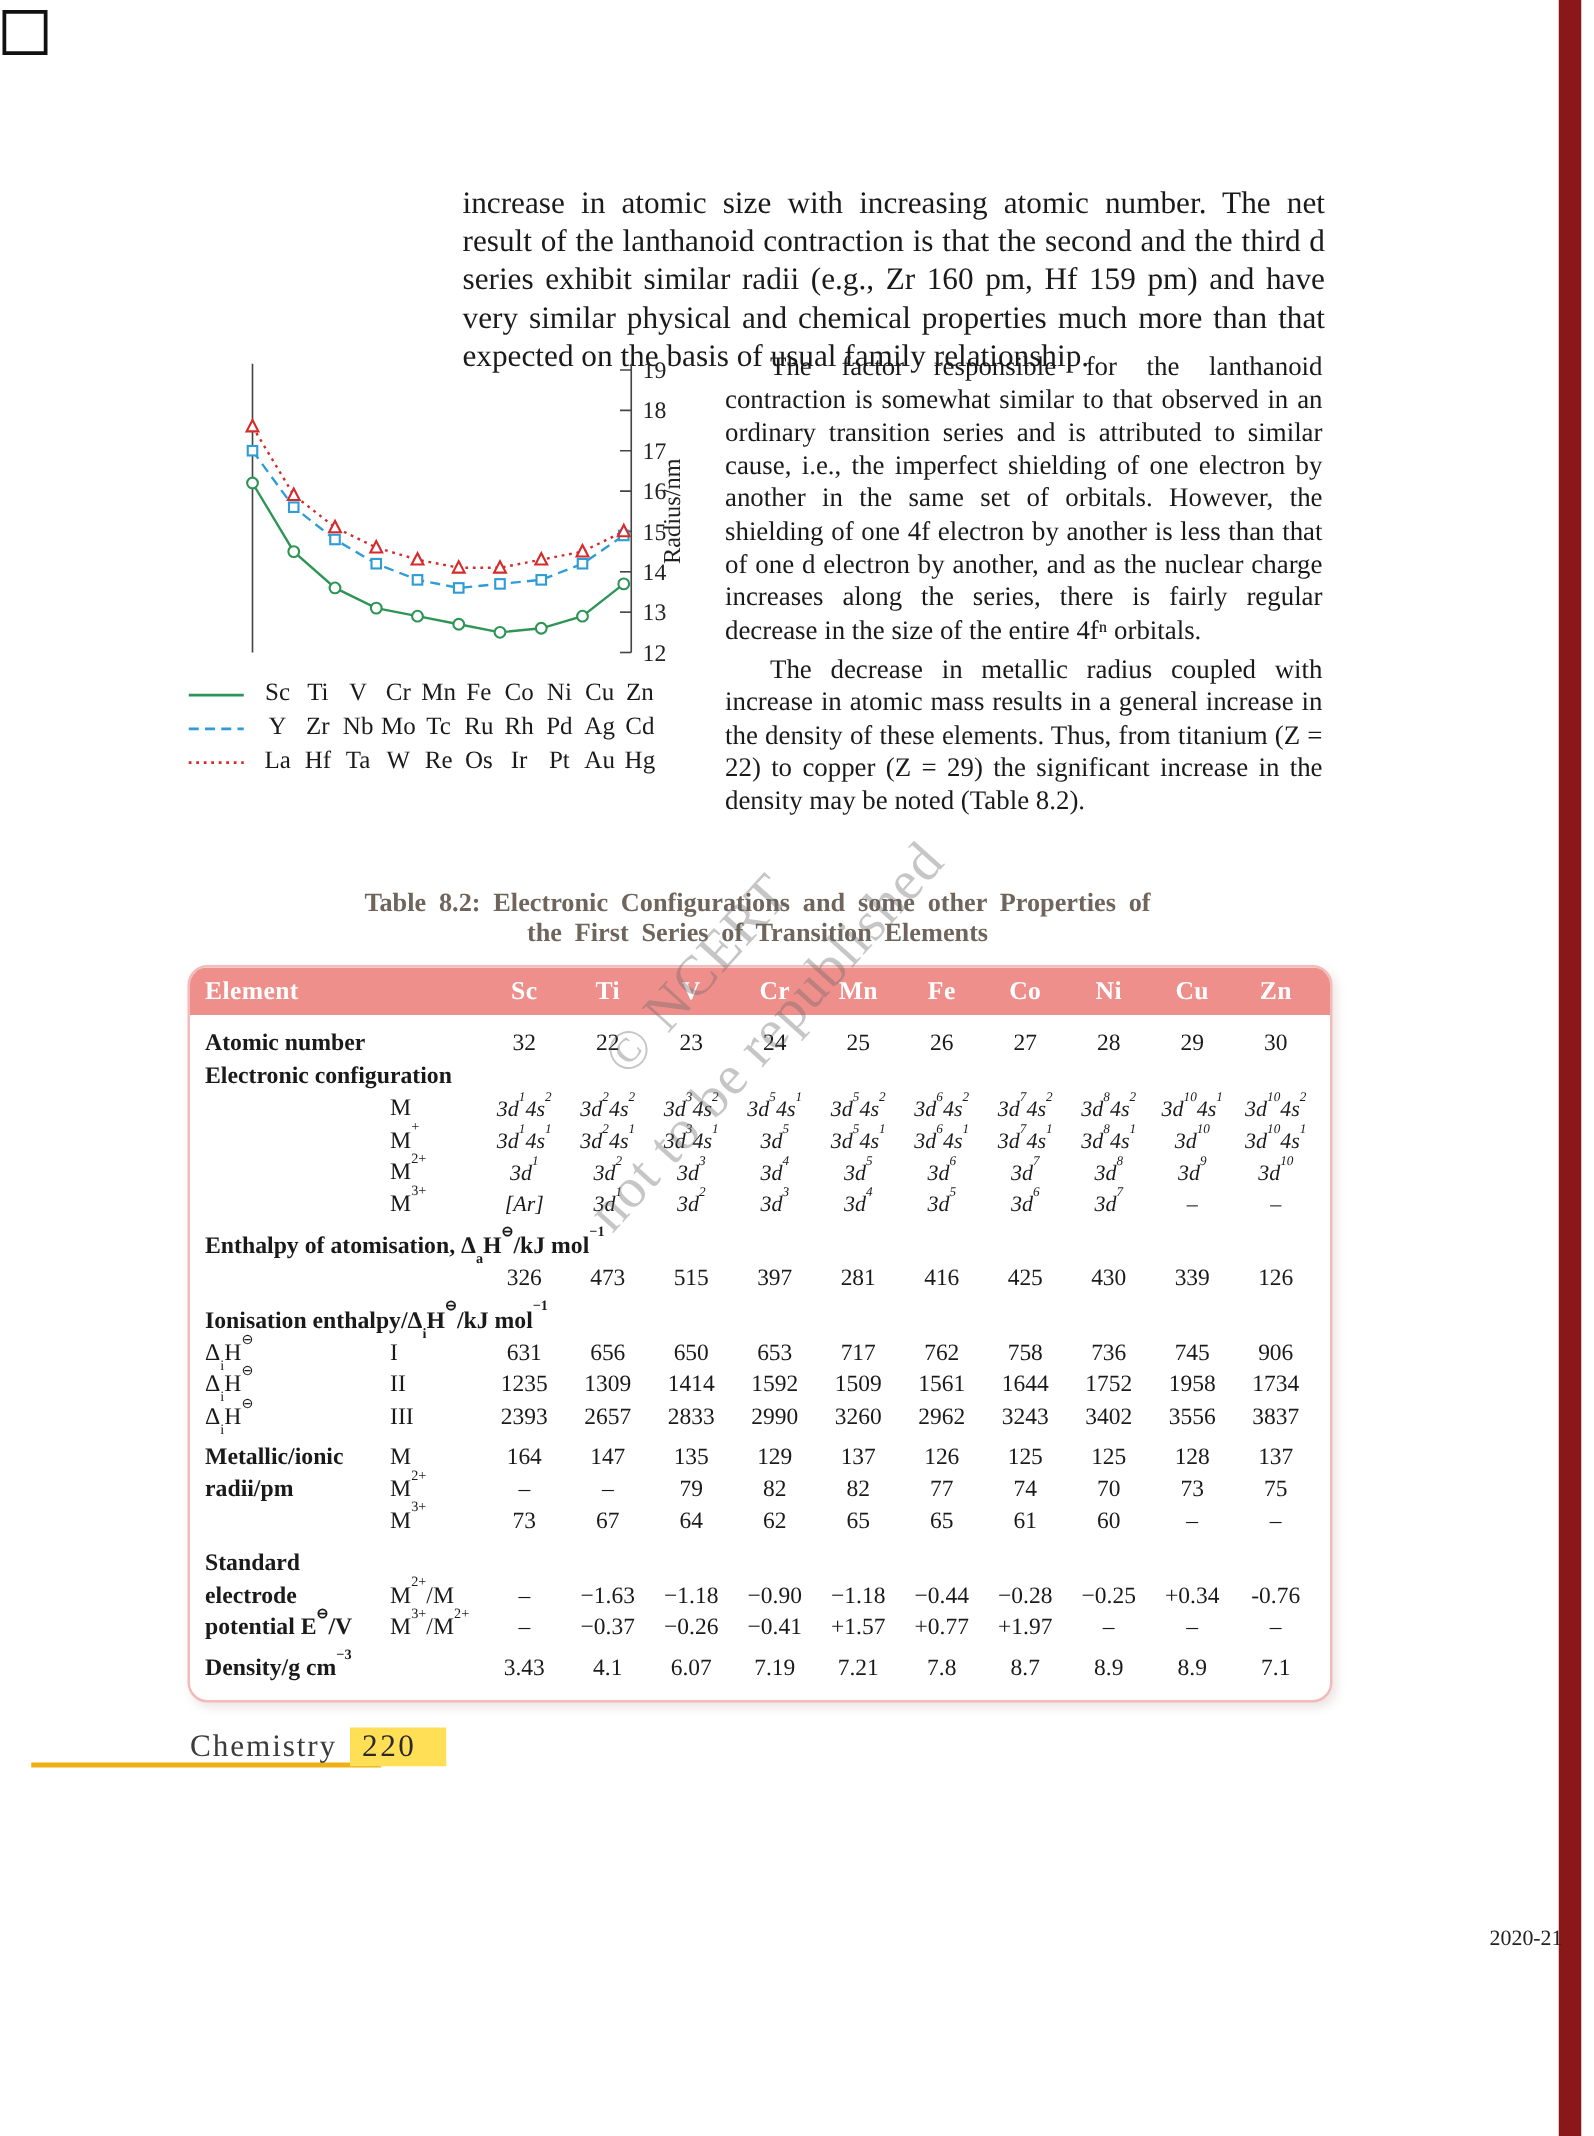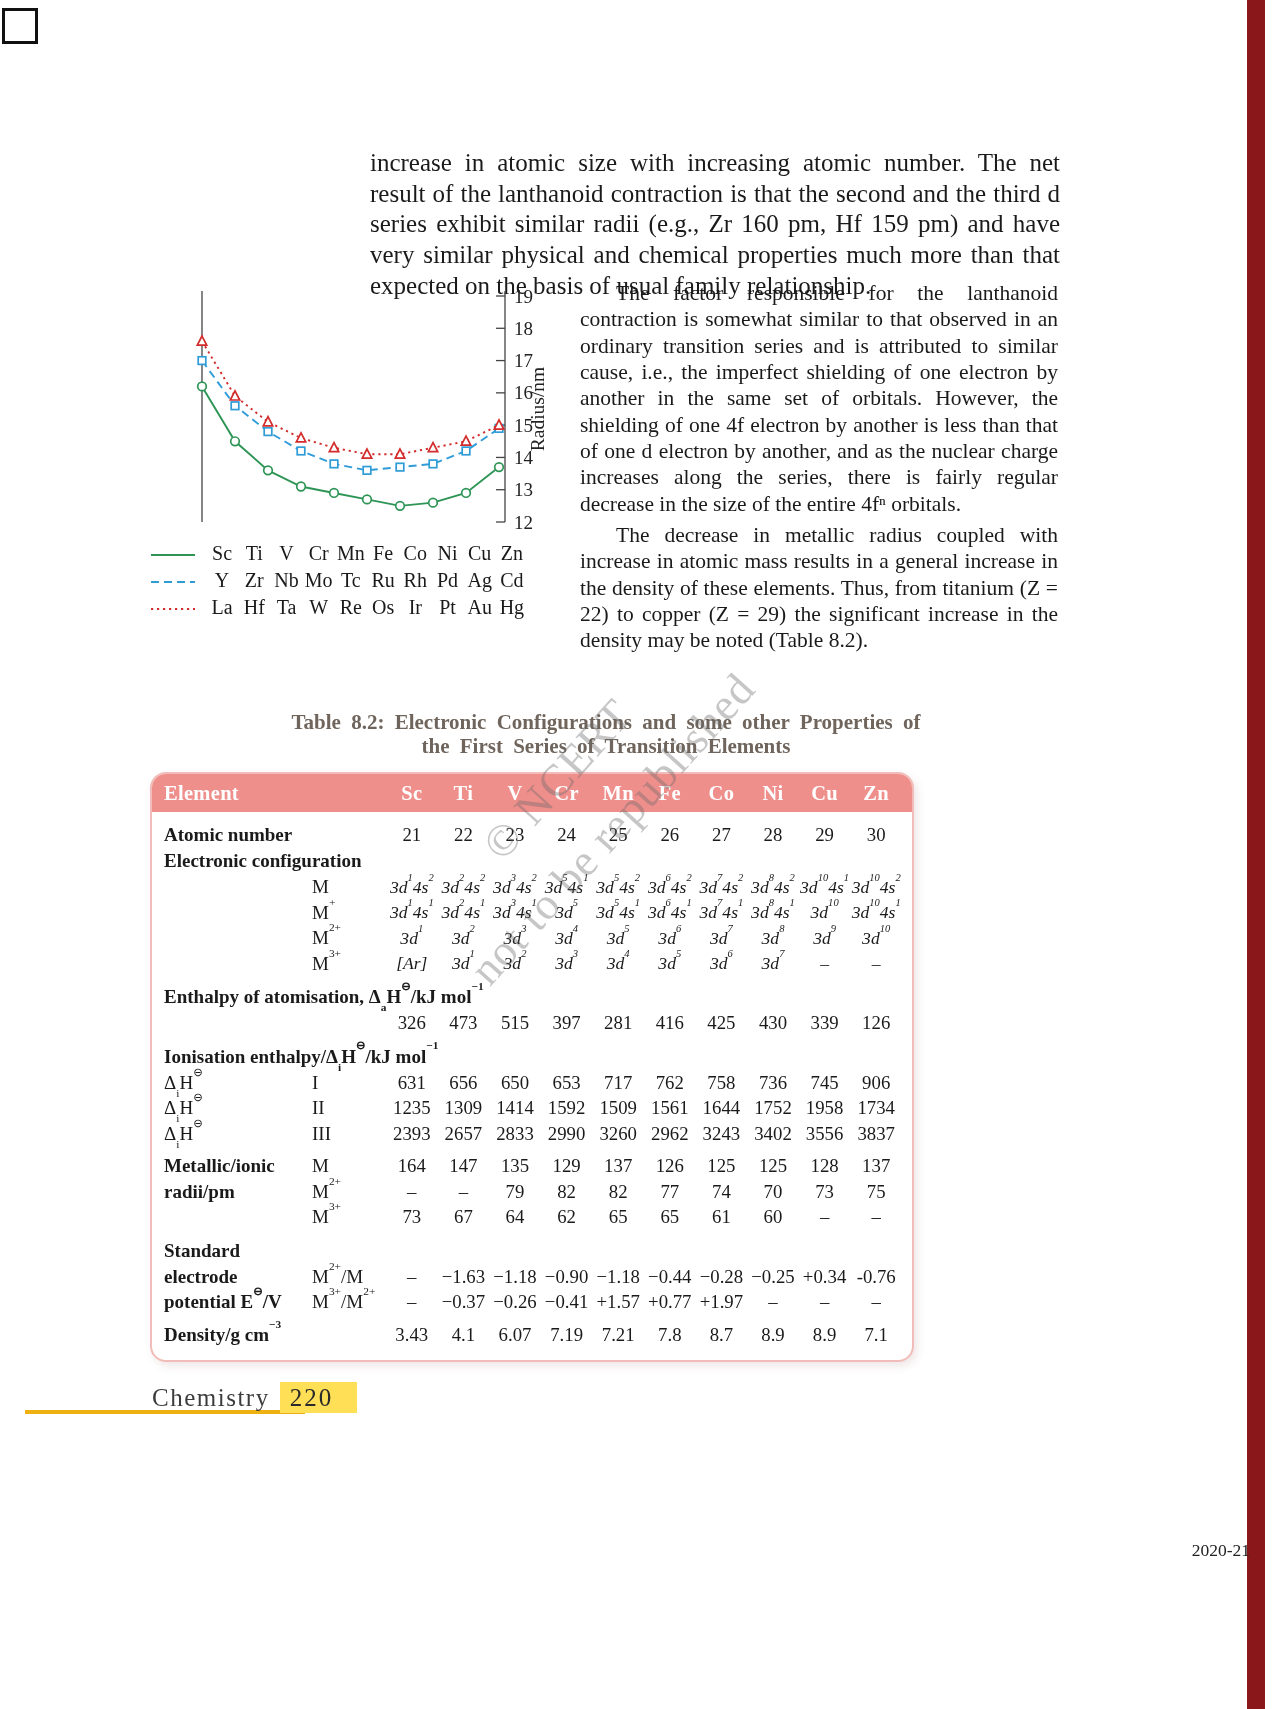--- a/index.html
+++ b/index.html
@@ -23,21 +23,21 @@
   .legend-row{display:flex;align-items:center;height:27px;}
   .legend-syms{display:grid;grid-template-columns:repeat(10,1fr);width:322px;margin-left:10px;}
   .legend-syms span{text-align:center;font-size:20px;}
   .caption{margin-top:14px;text-align:center;font-style:italic;font-size:20.5px;line-height:1.3;color:#222;}
   .cap-label{font-weight:bold;}
 
   .table-title{position:absolute;left:150px;top:712px;width:912px;text-align:center;
     font-weight:bold;font-size:21px;line-height:1.0;color:#6f655c;word-spacing:5px;}
   .table-title div{margin-bottom:3px;}
 
-  .dtable{position:absolute;left:150px;top:772px;width:764px;background:#fff;
+  .dtable{position:absolute;left:150px;top:772px;width:916px;background:#fff;
     border:2px solid #f1bcb9;border-radius:16px;overflow:hidden;padding-bottom:12px;
     box-shadow:3px 4px 8px rgba(150,90,90,0.15);box-sizing:border-box;}
   .trow{display:grid;grid-template-columns:150px 74px repeat(10,1fr);align-items:center;
     min-height:25.5px;font-size:19px;padding:0 10px;}
   .thead{background:#ef8f8c;color:#fff;min-height:38px;font-size:20.5px;font-weight:bold;letter-spacing:0.3px;}
   .tbody{padding-top:10px;}
   .cell{white-space:nowrap;}
   .val{text-align:center;font-size:18.8px;}
   .lbl{text-align:left;padding-left:2px;}
   .sub{text-align:left;}
@@ -198,21 +198,21 @@
       <div class="cell hcell">Fe</div>
       <div class="cell hcell">Co</div>
       <div class="cell hcell">Ni</div>
       <div class="cell hcell">Cu</div>
       <div class="cell hcell">Zn</div>
     </div>
   <div class="tbody" id="tbody">
       <div class="trow">
         <div class="cell lbl b">Atomic number</div>
         <div class="cell sub"></div>
-        <div class="cell val">21</div>
+        <div class="cell val">32</div>
         <div class="cell val">22</div>
         <div class="cell val">23</div>
         <div class="cell val">24</div>
         <div class="cell val">25</div>
         <div class="cell val">26</div>
         <div class="cell val">27</div>
         <div class="cell val">28</div>
         <div class="cell val">29</div>
         <div class="cell val">30</div>
       </div>

